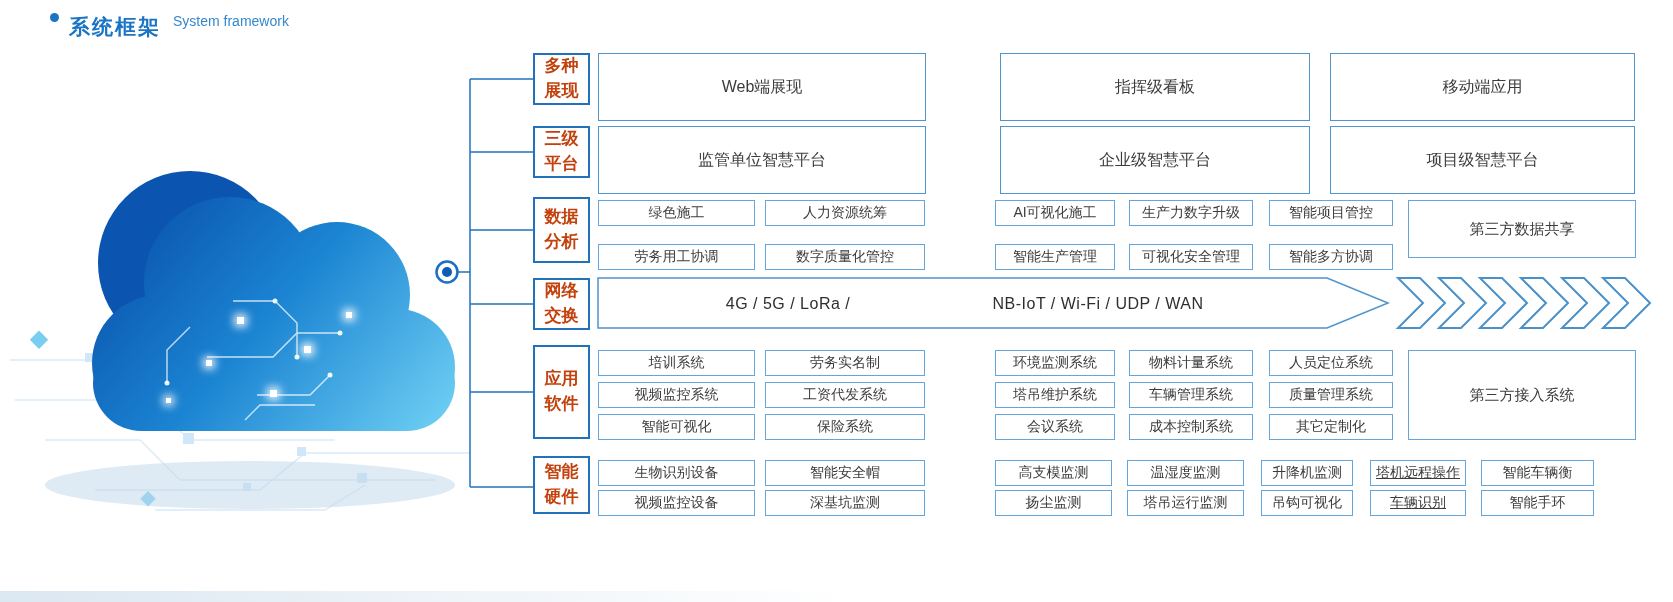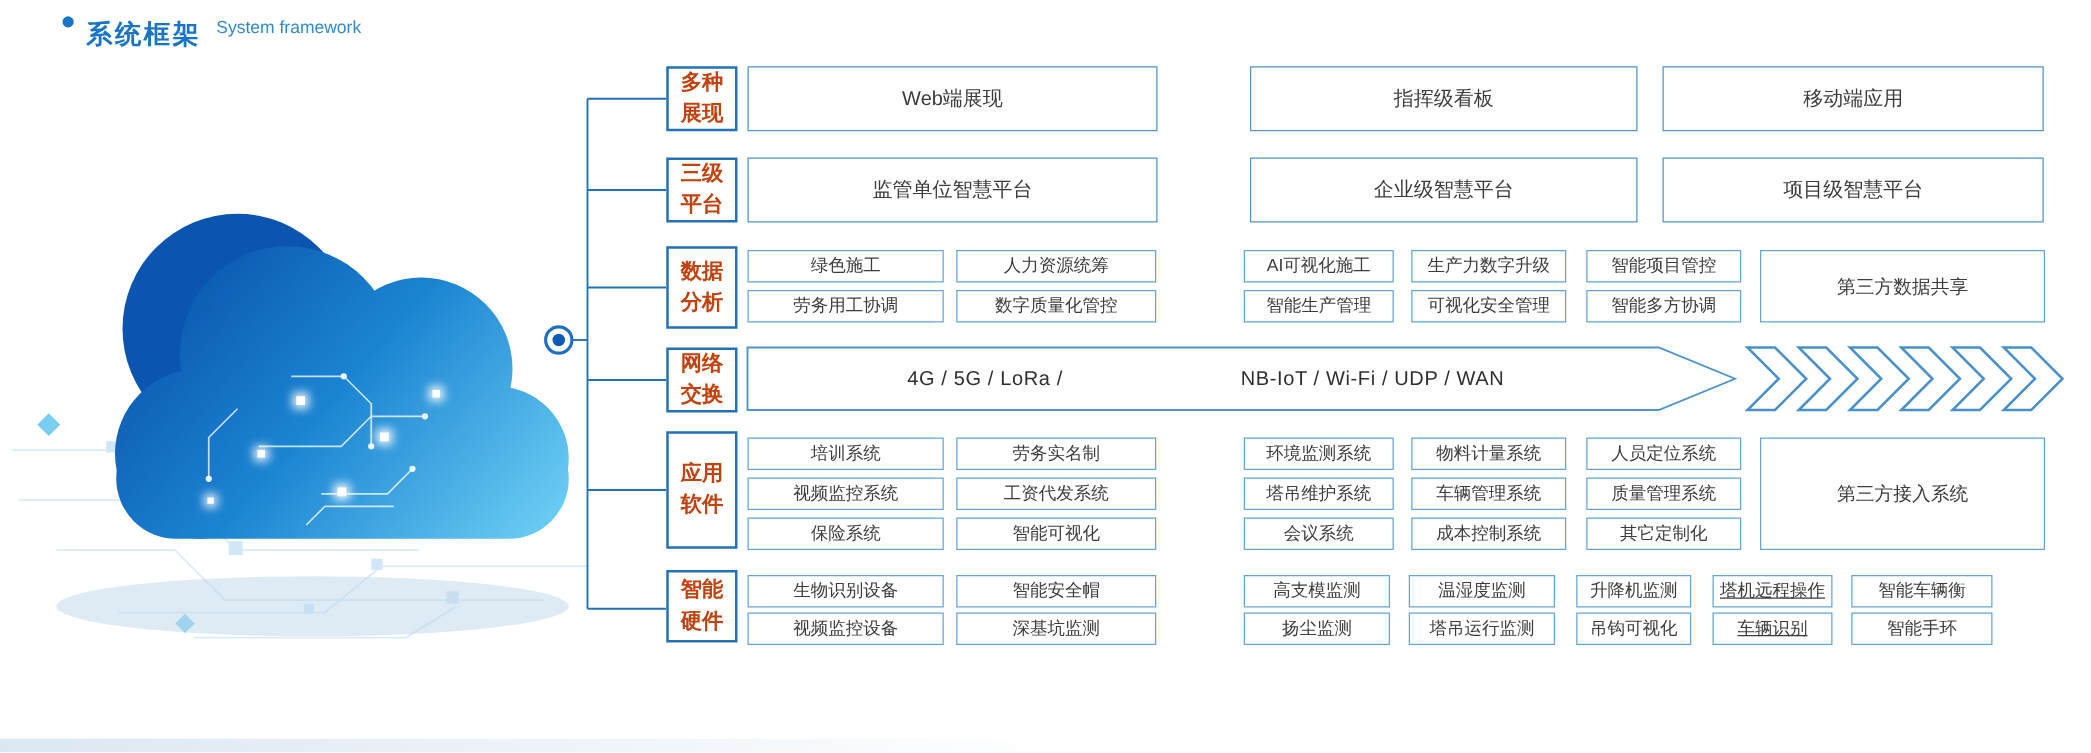--- a/index.html
+++ b/index.html
@@ -19,21 +19,21 @@
   
   .cat{position:absolute;left:533px;width:57px;border:2px solid #2272bb;background:#fff;
        color:#c2410c;font-weight:bold;font-size:17px;line-height:1.45;
        display:flex;align-items:center;justify-content:center;text-align:center;
        box-sizing:border-box;padding:0 6px;word-break:break-all;}
 
   
   .row{position:absolute;left:598px;display:flex;}
   .cell{box-sizing:border-box;background:#fff;display:flex;align-items:center;justify-content:center;
         text-align:center;white-space:nowrap;}
-  .big{height:52px;font-size:16px;border:1.5px solid #4f94cc;}
+  .big{height:68px;font-size:16px;border:1.5px solid #4f94cc;}
   .small{height:26px;font-size:14px;border:1.5px solid #66a5d9;}
 
   .r3 .cell:nth-child(1){width:328px;margin-right:74px;}
   .r3 .cell:nth-child(2){width:310px;margin-right:20px;}
   .r3 .cell:nth-child(3){width:305px;}
 
   .r5 .cell:nth-child(1){width:157px;margin-right:10px;}
   .r5 .cell:nth-child(2){width:160px;margin-right:70px;}
   .r5 .cell:nth-child(3){width:120px;margin-right:14px;}
   .r5 .cell:nth-child(4){width:124px;margin-right:16px;}
@@ -181,21 +181,21 @@
       <div class="cell big">项目级智慧平台</div>
     </div>
 
   <div class="row r5" style="top:200px;">
       <div class="cell small">绿色施工</div>
       <div class="cell small">人力资源统筹</div>
       <div class="cell small">AI可视化施工</div>
       <div class="cell small">生产力数字升级</div>
       <div class="cell small">智能项目管控</div>
     </div>
-  <div class="row r5" style="top:232px;">
+  <div class="row r5" style="top:244px;">
       <div class="cell small">劳务用工协调</div>
       <div class="cell small">数字质量化管控</div>
       <div class="cell small">智能生产管理</div>
       <div class="cell small">可视化安全管理</div>
       <div class="cell small">智能多方协调</div>
     </div>
   <div class="side" style="top:200px;height:58px;">第三方数据共享</div>
 
   <div class="network-band">
     <svg class="band-svg" width="1060" height="54">
@@ -219,22 +219,22 @@
       <div class="cell small">人员定位系统</div>
     </div>
   <div class="row r5" style="top:382px;">
       <div class="cell small">视频监控系统</div>
       <div class="cell small">工资代发系统</div>
       <div class="cell small">塔吊维护系统</div>
       <div class="cell small">车辆管理系统</div>
       <div class="cell small">质量管理系统</div>
     </div>
   <div class="row r5" style="top:414px;">
+      <div class="cell small">智能可视化</div>
       <div class="cell small">保险系统</div>
-      <div class="cell small">智能可视化</div>
       <div class="cell small">会议系统</div>
       <div class="cell small">成本控制系统</div>
       <div class="cell small">其它定制化</div>
     </div>
   <div class="side" style="top:350px;height:90px;">第三方接入系统</div>
 
   <div class="row r7" style="top:460px;">
       <div class="cell small">生物识别设备</div>
       <div class="cell small">智能安全帽</div>
       <div class="cell small">高支模监测</div>

